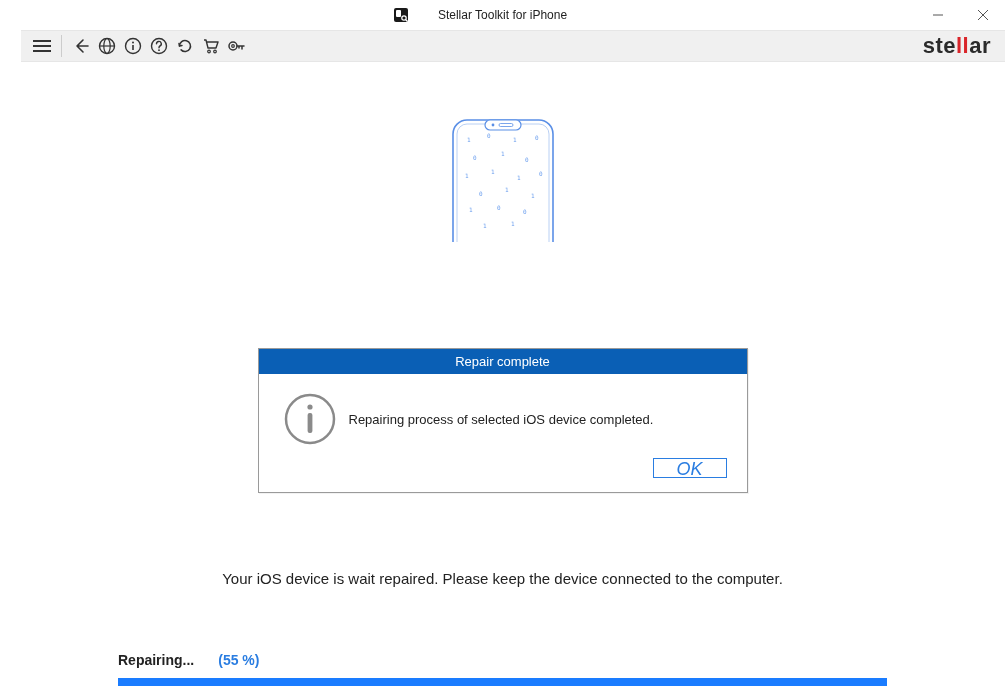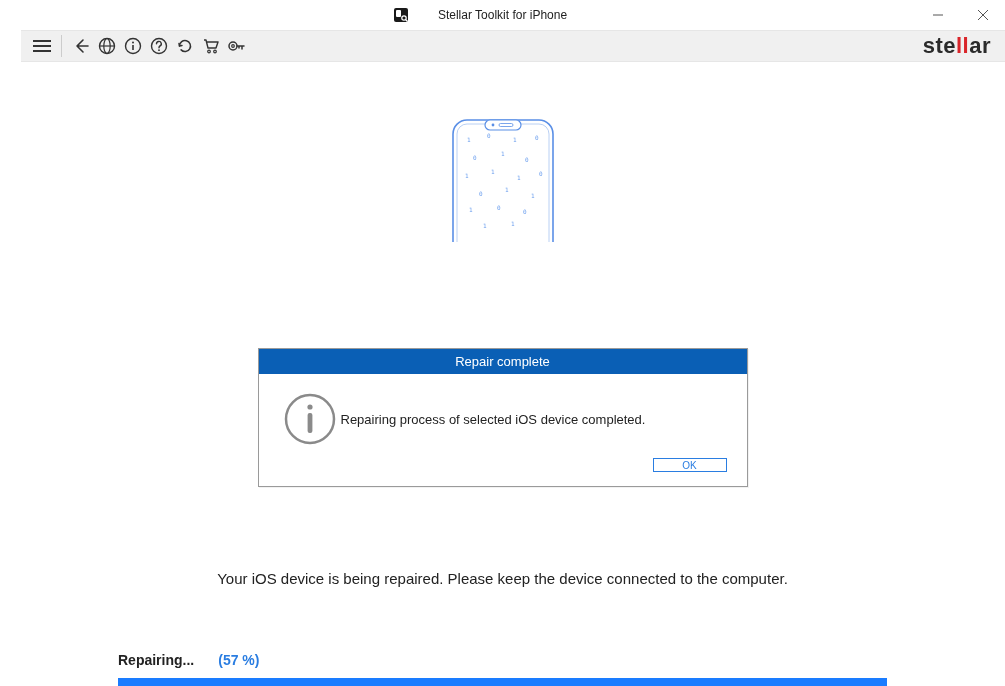--- a/index.html
+++ b/index.html
@@ -12,25 +12,25 @@
   .toolbar { height: 32px; background: #f0f0f0; border-top: 1px solid #e6e6e6; border-bottom: 1px solid #e6e6e6; display: flex; align-items: center; padding: 0 8px; position: relative; margin-left: 21px; }
   .tb-sep { width: 1px; height: 22px; background: #ccc; margin: 0 6px; }
   .tb-icon { width: 26px; height: 26px; display: flex; align-items: center; justify-content: center; color: #444; cursor: pointer; border-radius: 3px; }
   .brand { position: absolute; right: 14px; top: 2px; font-size: 22px; font-weight: 600; color: #2b2b2b; letter-spacing: 0.5px; }
   .brand .red { color: #d9252a; }
   .content { position: relative; height: calc(686px - 62px); }
   .headline { text-align: center; font-size: 26px; font-weight: 400; color: #222; margin-top: 26px; }
   .phone-wrap { display: flex; justify-content: center; margin-top: 50px; }
   .dialog { position: absolute; left: 50%; transform: translateX(-50%); top: 236px; width: 490px; border: 1px solid #9a9a9a; background: #fff; box-shadow: 1px 1px 0 rgba(0,0,0,0.05); }
   .dialog-header { background: #0a5fb5; color: #fff; text-align: center; font-size: 13px; padding: 5px 16px; }
-  .dialog-body { display: flex; align-items: center; padding: 18px 22px 12px 24px; gap: 4px; }
+  .dialog-body { display: flex; align-items: center; padding: 18px 22px 12px 24px; gap: 12px; }
   .info-circle svg { display: block; }
   .dialog-msg { font-size: 13px; color: #222; }
   .dialog-footer { display: flex; justify-content: flex-end; padding: 0 20px 14px 0; }
-  .ok-btn { border: 1.5px solid #2a7de1; background: #fff; color: #2a7de1; font-size: 10px; width: 74px; height: 14px; cursor: pointer; }
+  .ok-btn { border: 1.5px solid #2a7de1; background: #fff; color: #2a7de1; font-size: 18px; width: 74px; height: 20px; cursor: pointer; font-style: italic; }
   .advice { text-align: center; font-size: 15px; color: #222; position: absolute; top: 458px; width: 100%; }
   .progress-area { position: absolute; left: 118px; right: 118px; top: 540px; font-weight: bold; }
   .progress-labels { display: flex; gap: 24px; font-size: 14px; margin-bottom: 10px; }
   .prog-verb { color: #222; }
   .prog-pct { color: #2a7de1; }
   .progress-bar { height: 10px; background: #e5e5e5; position: relative; }
   .progress-fill { position: absolute; left: 0; top: 0; bottom: 0; background: #1a7cff; }
   .bottom-line { position: absolute; left: 0; right: 0; top: 584px; border-top: 1px solid #dedede; }
 </style>
 </head>
@@ -165,26 +165,26 @@
           <rect x="24.6" y="21" width="4.8" height="20" rx="2" fill="#8a8a8a"></rect>
         </svg>
       </span>
       <div class="dialog-msg">Repairing process of selected iOS device completed.</div>
     </div>
     <div class="dialog-footer">
       <button class="ok-btn">OK</button>
     </div>
   </div>
 
-  <div class="advice">Your iOS device is being repaired. Please keep the device connected to the computer.</div>
+  <div class="advice">Your iOS device is wait repaired. Please keep the device connected to the computer.</div>
 
   <div class="progress-area">
     <div class="progress-labels">
       <span class="prog-verb">Repairing...</span>
-      <span class="prog-pct">(57 %)</span>
+      <span class="prog-pct">(55 %)</span>
     </div>
     <div class="progress-bar">
       <div class="progress-fill" style="width:100%"></div>
     </div>
   </div>
 
   <div class="bottom-line"></div>
 
 </div>
 

